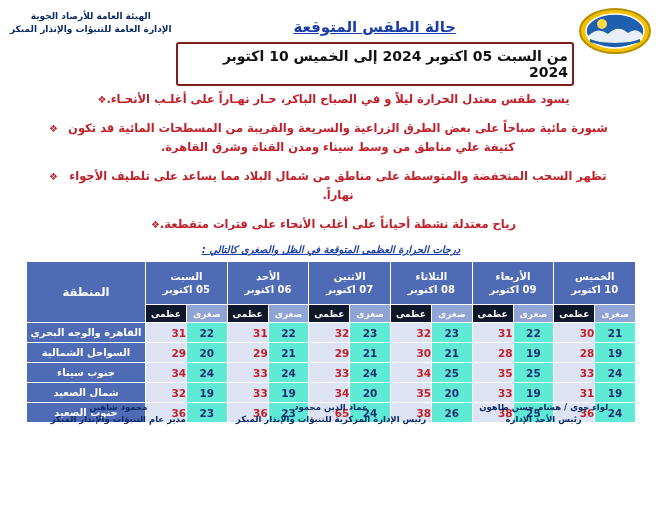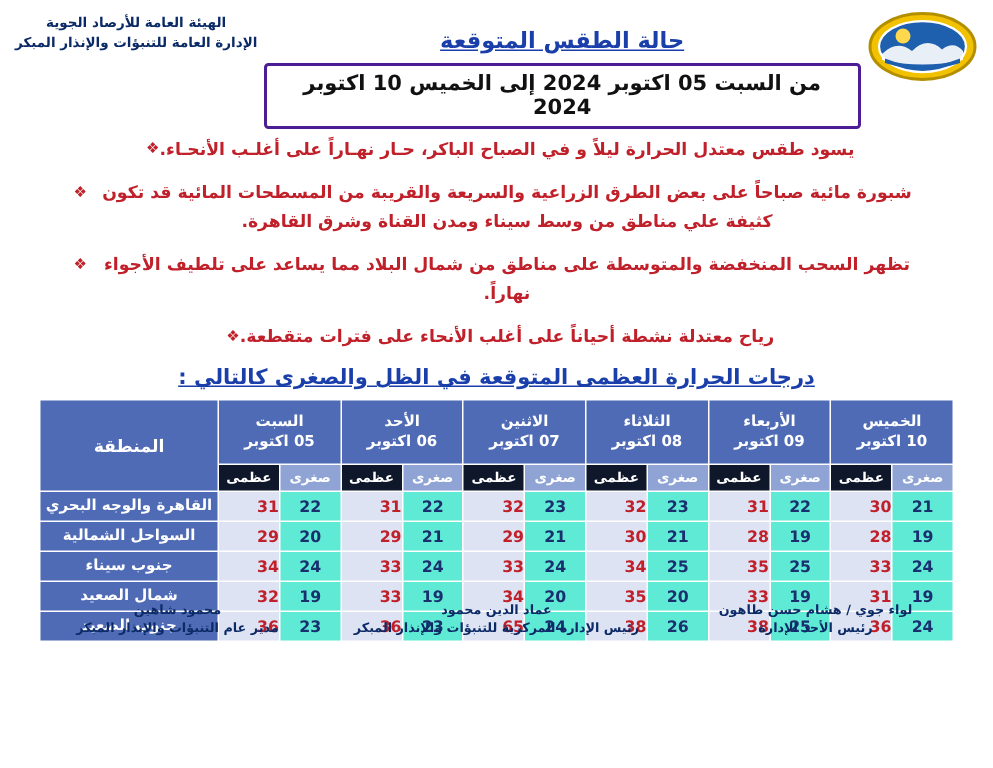--- a/index.html
+++ b/index.html
@@ -57,27 +57,28 @@
   .title-main {
     font-size: 15px;
     font-weight: bold;
     color: #1a3faa;
     text-decoration: underline;
     letter-spacing: 0;
     margin-bottom: 6px;
   }
   .title-range {
     display: inline-block;
-    border: 2px solid #4c1d95;
+    border: 2px solid #7f1d1d;
     border-radius: 3px;
     padding: 4px 4px;
     font-size: 14px;
     font-weight: bold;
     color: #111111;
     background: #ffffff;
+    text-align: right;
   }
 
   
   .bullets {
     margin-top: 12px;
     padding: 0 6px;
   }
   .bullet {
     display: flex;
     flex-direction: row;
@@ -100,23 +101,24 @@
     line-height: 1.6;
     text-align: center;
     max-width: 560px;
   }
 
   
   .table-caption {
     text-align: center;
     color: #1a3faa;
     font-weight: bold;
-    font-size: 14px;
+    font-size: 10px;
     text-decoration: underline;
     margin: 6px 0 6px 0;
+    font-style: italic;
   }
 
   
   table.temps {
     border-collapse: separate;
     border-spacing: 1px;
     width: 610px;
     margin: 0 auto;
     table-layout: fixed;
   }

